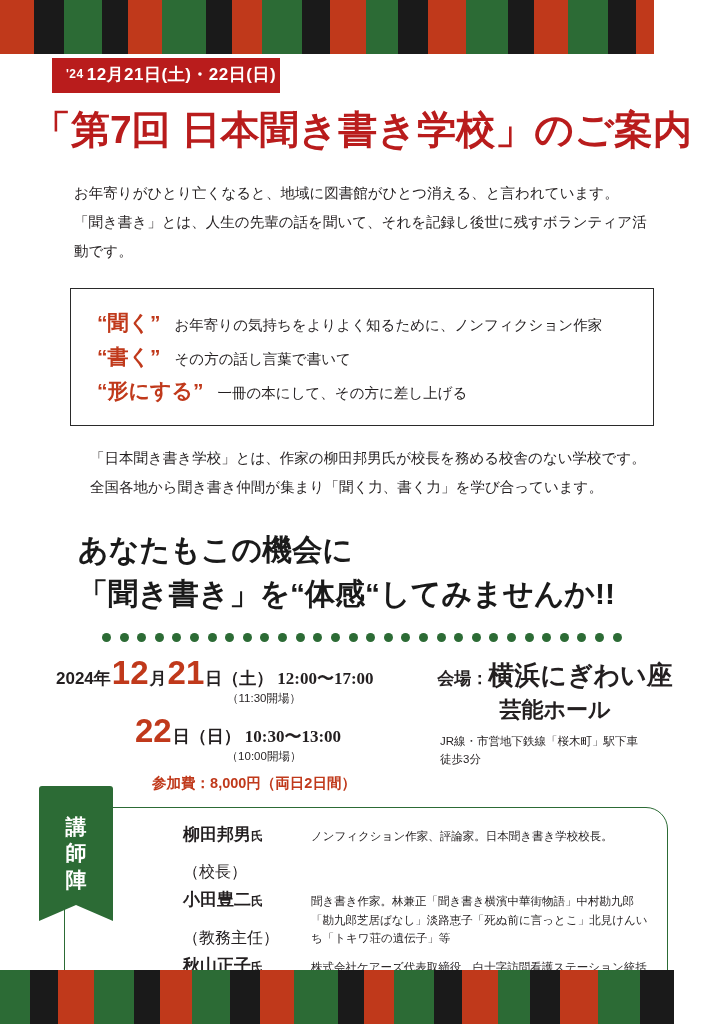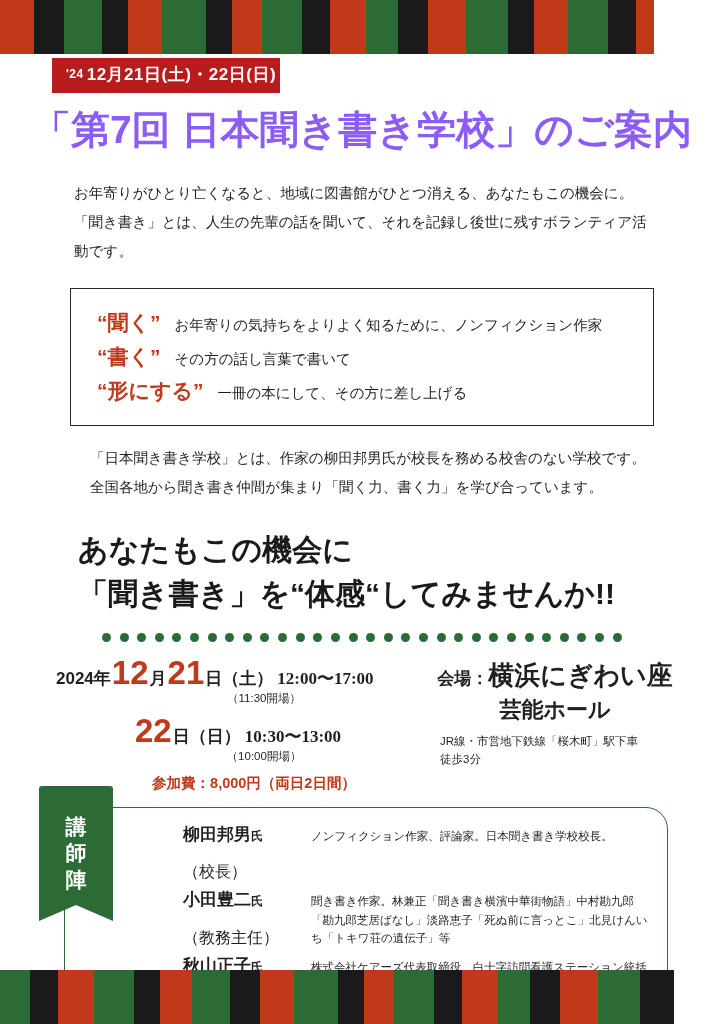--- a/index.html
+++ b/index.html
@@ -59,21 +59,21 @@
     vertical-align: 2px;
     margin-right: 3px;
   }
 
   h1.title {
     margin: 10px 0 0 0;
     text-align: center;
     font-size: 39px;
     font-weight: bold;
     letter-spacing: 0px;
-    color: #8b5cf6;
+    color: #b91c1c;
   }
 
   .lead {
     margin: 22px 0 0 0;
     padding: 0 74px;
     font-size: 14.5px;
     line-height: 2.0;
     color: #231f20;
   }
   .lead p { margin: 0; }
@@ -311,21 +311,21 @@
 
   <div class="content">
 
     <div class="date-pill">
       <span class="yr">'24</span><span>12月21日(土)・22日(日)</span>
     </div>
 
     <h1 class="title">「第7回 日本聞き書き学校」のご案内</h1>
 
     <div class="lead">
-      <p>お年寄りがひとり亡くなると、地域に図書館がひとつ消える、あなたもこの機会に。</p>
+      <p>お年寄りがひとり亡くなると、地域に図書館がひとつ消える、と言われています。</p>
       <p>「聞き書き」とは、人生の先輩の話を聞いて、それを記録し後世に残すボランティア活動です。</p>
     </div>
 
     <div class="kw-box">
       <div class="kw-row">
         <span class="kw-term">“聞く”</span>
         <span class="kw-desc">お年寄りの気持ちをよりよく知るために、ノンフィクション作家</span>
       </div>
       <div class="kw-row">
         <span class="kw-term">“書く”</span>

